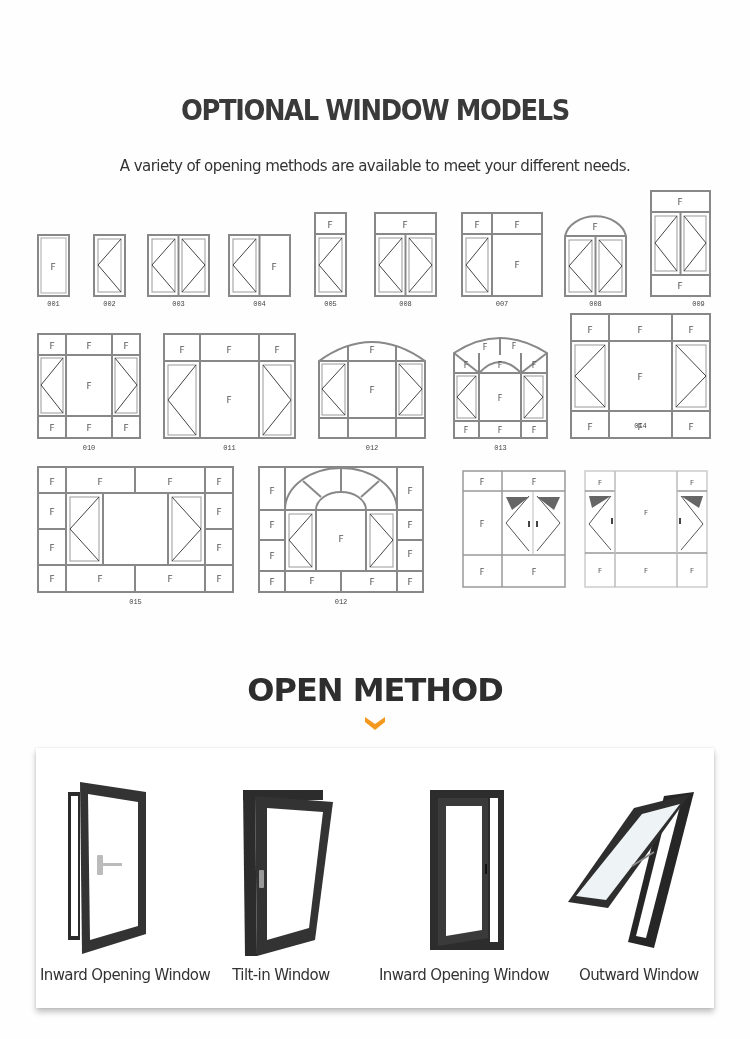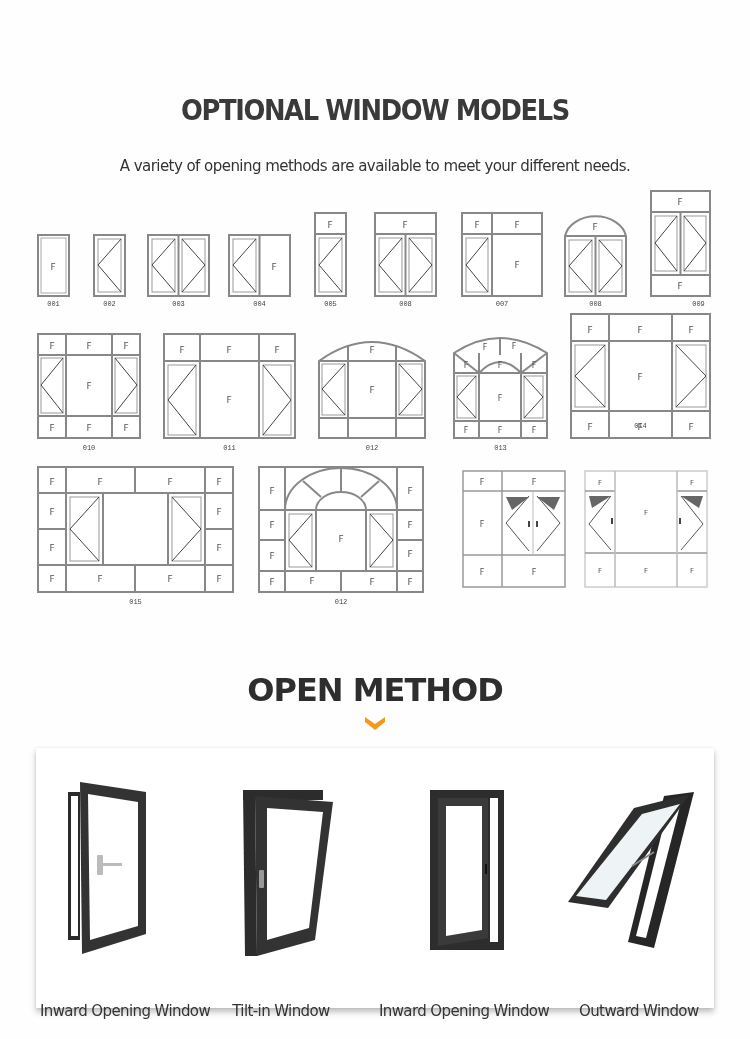--- a/index.html
+++ b/index.html
@@ -5,21 +5,21 @@
   html, body { margin:0; padding:0; }
   body { width:750px; height:1039px; background:#fefefe; position:relative; overflow:hidden; font-family:"Liberation Sans", sans-serif; }
   .title { position:absolute; left:0; width:750px; text-align:center; color:#3a3a3a; font-family:"DejaVu Sans", sans-serif; font-weight:bold; letter-spacing:-1.5px; }
   #t1 { top:94px; font-size:28px; transform:scaleX(0.92); }
   #sub { position:absolute; top:156px; left:0; width:750px; text-align:center; font-size:16px; color:#333; font-family:"DejaVu Sans", sans-serif; letter-spacing:-0.6px; transform:scaleX(0.94); }
   #t2 { top:671px; font-size:32px; color:#2e2e2e; letter-spacing:-1px; }
   .chev { position:absolute; left:365px; top:717px; width:20px; height:14px; }
   .diag { position:absolute; }
   .code { position:absolute; font-size:7px; color:#444; text-align:center; font-family:Liberation Mono, monospace; }
   .panel { position:absolute; left:36px; top:748px; width:678px; height:260px; background:#fff; box-shadow:0 4px 6px rgba(0,0,0,0.25), 0 0 2px rgba(0,0,0,0.1); }
-  .wlabel { position:absolute; top:966px; font-size:15px; color:#333; font-family:"DejaVu Sans", sans-serif; letter-spacing:-0.6px; white-space:nowrap; text-align:center;margin-top:36px; }
+  .wlabel { position:absolute; top:966px; font-size:15px; color:#333; font-family:"DejaVu Sans", sans-serif; letter-spacing:-0.6px; white-space:nowrap; text-align:center; }
   svg text { font-family:"DejaVu Sans", sans-serif; }
 </style>
 </head>
 <body>
 
 <div id="t1" class="title">OPTIONAL WINDOW MODELS</div>
 <div id="sub">A variety of opening methods are available to meet your different needs.</div>
 
 <svg class="diag" style="left:37px;top:234px" width="33" height="63" viewBox="0 0 33 63">
   <rect x="1" y="1" width="31" height="61" fill="#fff" stroke="#888" stroke-width="2"></rect>

